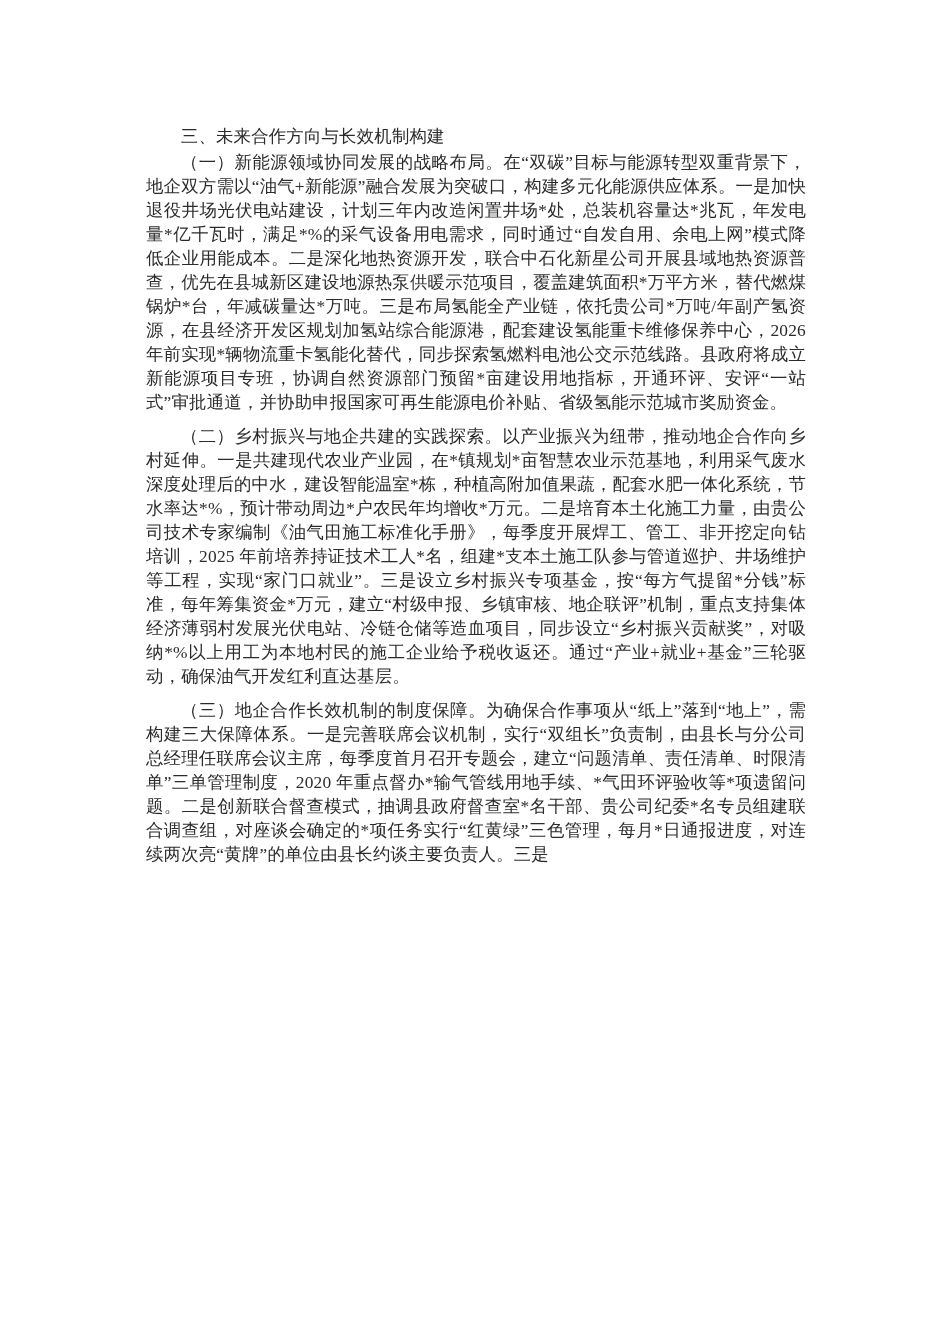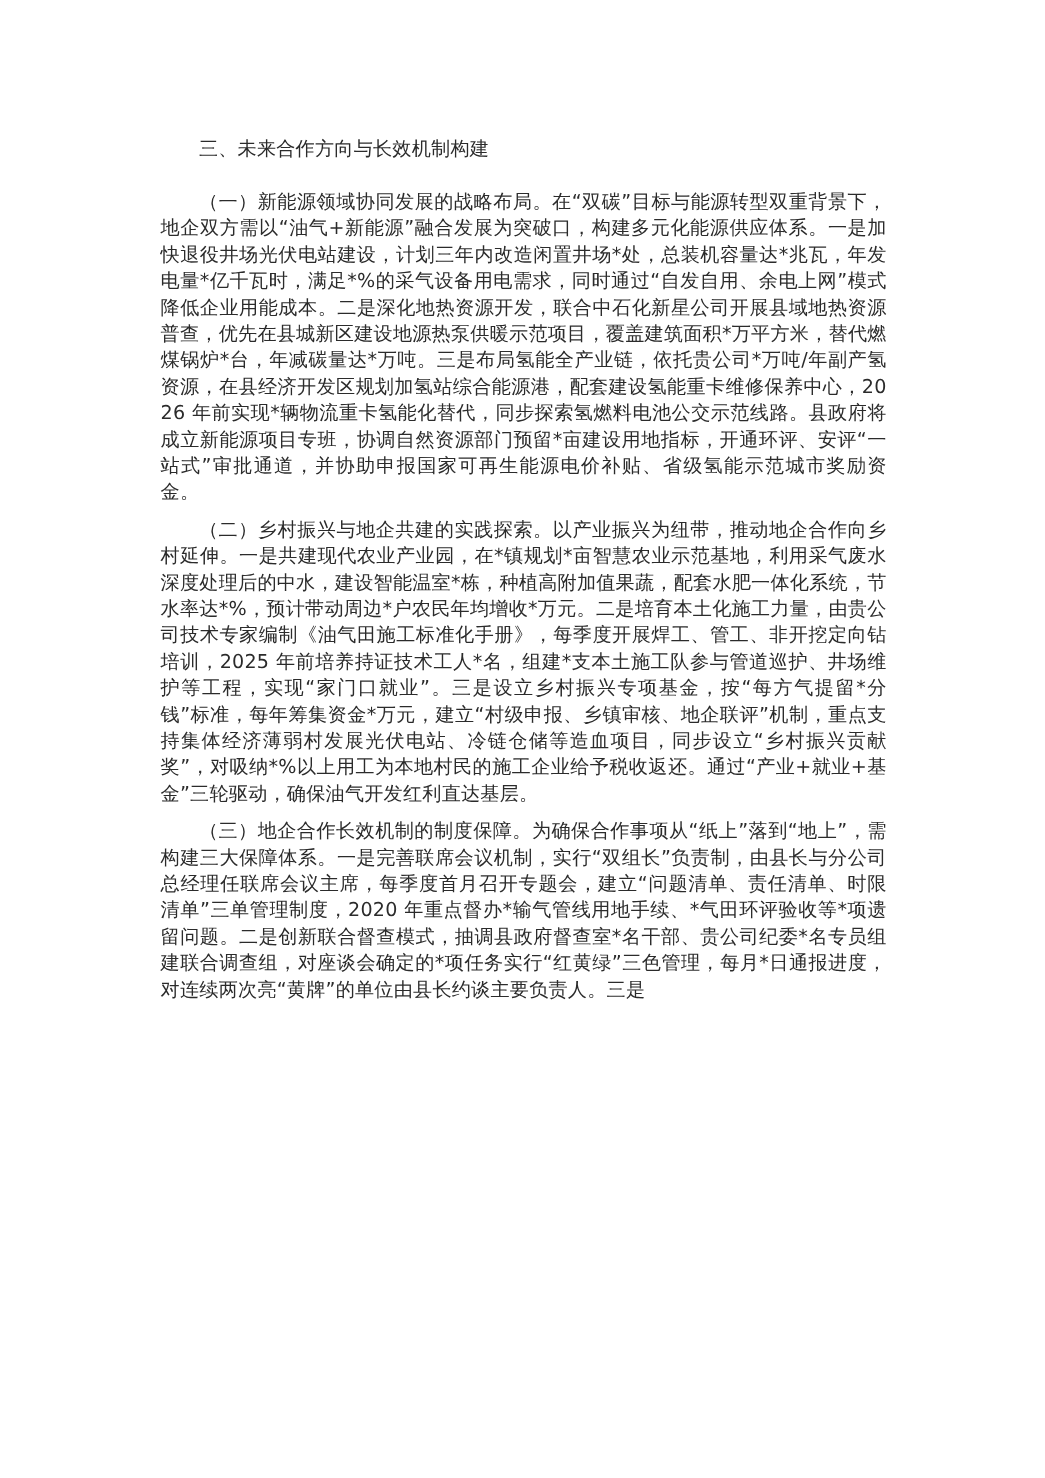--- a/index.html
+++ b/index.html
@@ -18,32 +18,33 @@
     left: 146px;
     top: 124px;
     width: 660px;
     font-family: "DejaVu Sans", "Liberation Sans", sans-serif;
     font-size: 17.4px;
     line-height: 24px;
     color: #2b2b2b;
     letter-spacing: 0.2px;
   }
   .heading {
-    margin: 0 0 24px 0;
+    margin: 0 0 2px 0;
     text-indent: 2em;
     font-weight: normal;
     font-size: 17.4px;
     line-height: 24px;
   }
   .para {
     margin: 0 0 10px 0;
     text-indent: 2em;
     text-align: justify;
     text-justify: inter-character;
     word-break: break-all;
+    font-family: Liberation Serif, serif;
   }
 </style>
 </head>
 <body>
 
 <div class="page">
   <h3 class="heading">三、未来合作方向与长效机制构建</h3>
   <p class="para">（一）新能源领域协同发展的战略布局。在“双碳”目标与能源转型双重背景下，地企双方需以“油气+新能源”融合发展为突破口，构建多元化能源供应体系。一是加快退役井场光伏电站建设，计划三年内改造闲置井场*处，总装机容量达*兆瓦，年发电量*亿千瓦时，满足*%的采气设备用电需求，同时通过“自发自用、余电上网”模式降低企业用能成本。二是深化地热资源开发，联合中石化新星公司开展县域地热资源普查，优先在县城新区建设地源热泵供暖示范项目，覆盖建筑面积*万平方米，替代燃煤锅炉*台，年减碳量达*万吨。三是布局氢能全产业链，依托贵公司*万吨/年副产氢资源，在县经济开发区规划加氢站综合能源港，配套建设氢能重卡维修保养中心，2026 年前实现*辆物流重卡氢能化替代，同步探索氢燃料电池公交示范线路。县政府将成立新能源项目专班，协调自然资源部门预留*亩建设用地指标，开通环评、安评“一站式”审批通道，并协助申报国家可再生能源电价补贴、省级氢能示范城市奖励资金。</p>
   <p class="para">（二）乡村振兴与地企共建的实践探索。以产业振兴为纽带，推动地企合作向乡村延伸。一是共建现代农业产业园，在*镇规划*亩智慧农业示范基地，利用采气废水深度处理后的中水，建设智能温室*栋，种植高附加值果蔬，配套水肥一体化系统，节水率达*%，预计带动周边*户农民年均增收*万元。二是培育本土化施工力量，由贵公司技术专家编制《油气田施工标准化手册》，每季度开展焊工、管工、非开挖定向钻培训，2025 年前培养持证技术工人*名，组建*支本土施工队参与管道巡护、井场维护等工程，实现“家门口就业”。三是设立乡村振兴专项基金，按“每方气提留*分钱”标准，每年筹集资金*万元，建立“村级申报、乡镇审核、地企联评”机制，重点支持集体经济薄弱村发展光伏电站、冷链仓储等造血项目，同步设立“乡村振兴贡献奖”，对吸纳*%以上用工为本地村民的施工企业给予税收返还。通过“产业+就业+基金”三轮驱动，确保油气开发红利直达基层。</p>
   <p class="para">（三）地企合作长效机制的制度保障。为确保合作事项从“纸上”落到“地上”，需构建三大保障体系。一是完善联席会议机制，实行“双组长”负责制，由县长与分公司总经理任联席会议主席，每季度首月召开专题会，建立“问题清单、责任清单、时限清单”三单管理制度，2020 年重点督办*输气管线用地手续、*气田环评验收等*项遗留问题。二是创新联合督查模式，抽调县政府督查室*名干部、贵公司纪委*名专员组建联合调查组，对座谈会确定的*项任务实行“红黄绿”三色管理，每月*日通报进度，对连续两次亮“黄牌”的单位由县长约谈主要负责人。三是</p>

